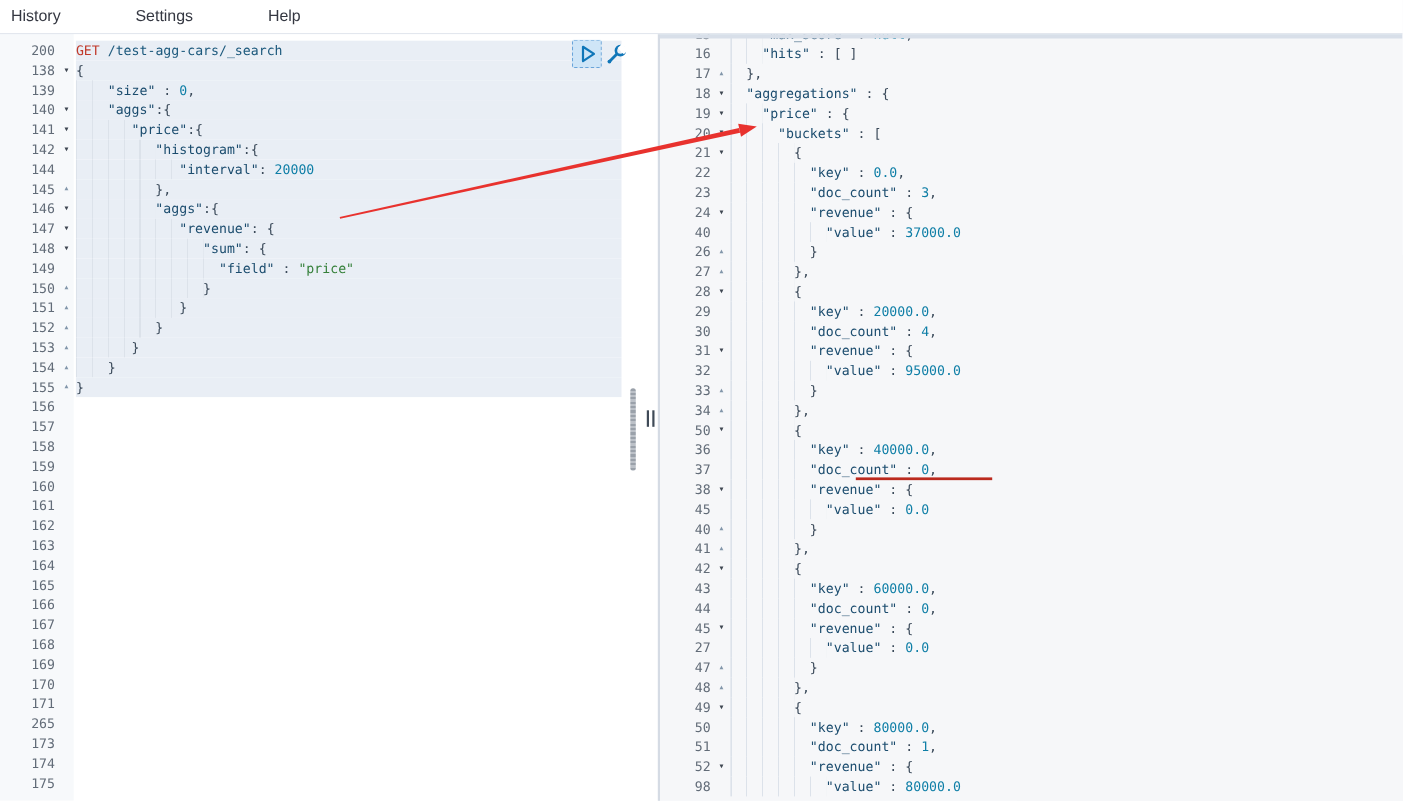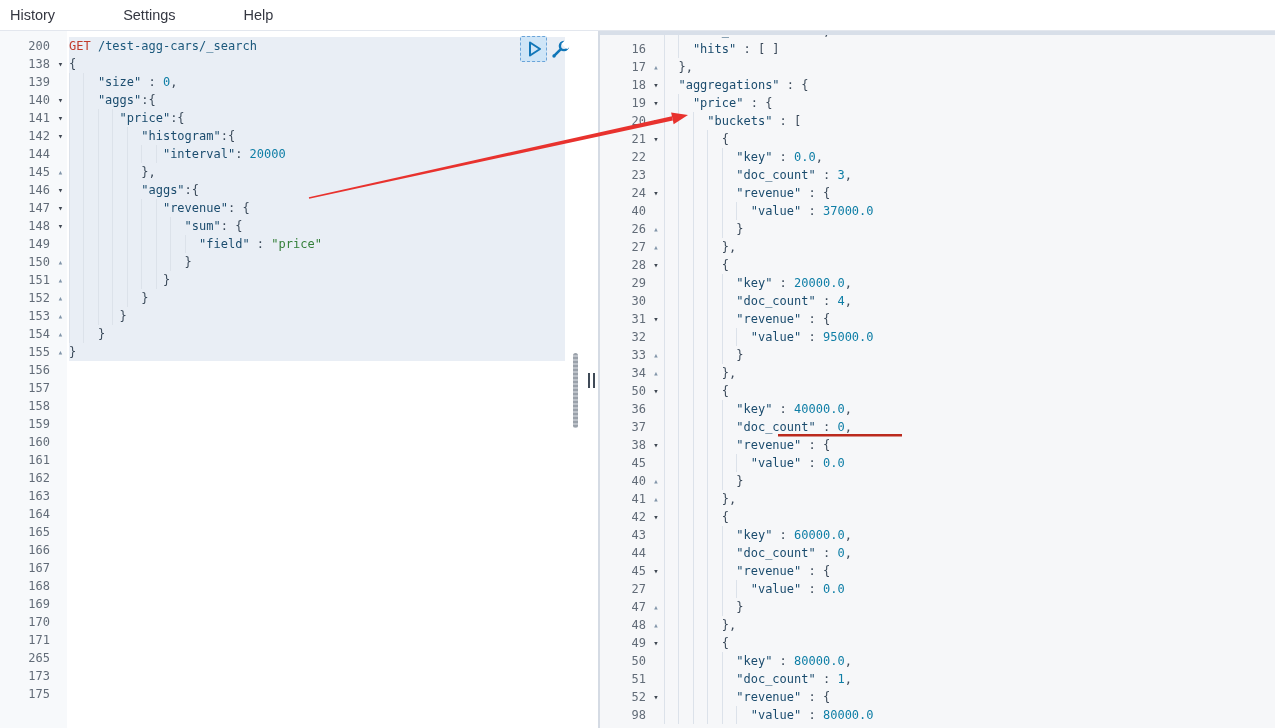--- a/index.html
+++ b/index.html
@@ -104,20 +104,21 @@
       <div class="row"><span class="num">164</span><span class="fold"></span><span class="content"><span class="guides" style="width: 0ch;"></span></span></div>
       <div class="row"><span class="num">165</span><span class="fold"></span><span class="content"><span class="guides" style="width: 0ch;"></span></span></div>
       <div class="row"><span class="num">166</span><span class="fold"></span><span class="content"><span class="guides" style="width: 0ch;"></span></span></div>
       <div class="row"><span class="num">167</span><span class="fold"></span><span class="content"><span class="guides" style="width: 0ch;"></span></span></div>
       <div class="row"><span class="num">168</span><span class="fold"></span><span class="content"><span class="guides" style="width: 0ch;"></span></span></div>
       <div class="row"><span class="num">169</span><span class="fold"></span><span class="content"><span class="guides" style="width: 0ch;"></span></span></div>
       <div class="row"><span class="num">170</span><span class="fold"></span><span class="content"><span class="guides" style="width: 0ch;"></span></span></div>
       <div class="row"><span class="num">171</span><span class="fold"></span><span class="content"><span class="guides" style="width: 0ch;"></span></span></div>
       <div class="row"><span class="num">265</span><span class="fold"></span><span class="content"><span class="guides" style="width: 0ch;"></span></span></div>
       <div class="row"><span class="num">173</span><span class="fold"></span><span class="content"><span class="guides" style="width: 0ch;"></span></span></div>
+      <div class="row"><span class="num">174</span><span class="fold"></span><span class="content"><span class="guides" style="width: 0ch;"></span></span></div>
       <div class="row"><span class="num">175</span><span class="fold"></span><span class="content"><span class="guides" style="width: 0ch;"></span></span></div>
     </div>
   <div class="scroll-thumb" id="lscroll" style="top: 322px;"></div>
 </div>
 
 <div class="divider"></div>
 <div class="split-handle" id="splith" style="top: 373px; left: 588px;">
   <div class="bar"></div>
   <div class="bar"></div>
 </div>

